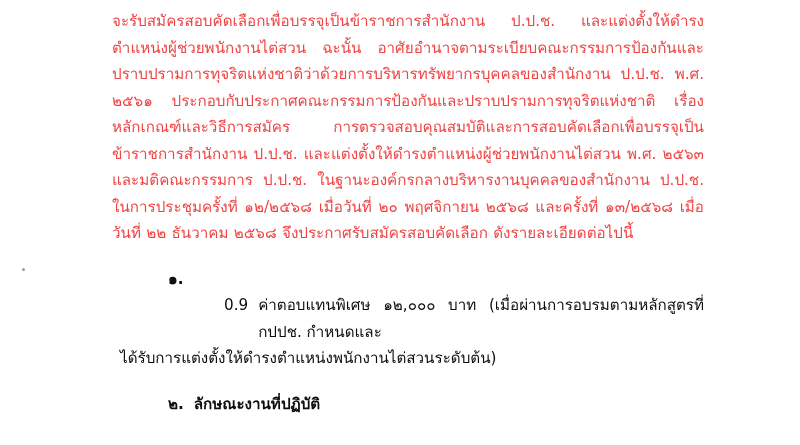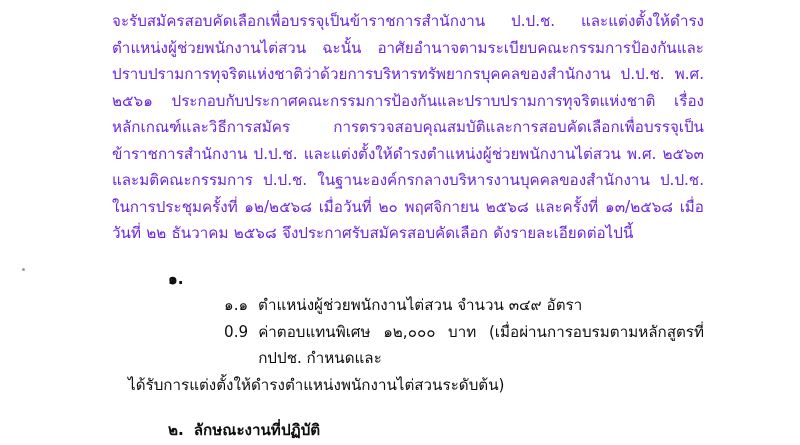--- a/index.html
+++ b/index.html
@@ -25,21 +25,21 @@
   .doc-body {
     padding-top: 8px;
   }
   p.para {
     margin: 0;
     font-size: 15.2px;
     line-height: 26.5px;
     text-align: justify;
     text-justify: inter-word;
     word-spacing: 0.5px;
-    color: #6d28d9;
+    color: #ef4444;
   }
   .section {
     margin-top: 19px;
   }
   .heading-row {
     display: flex;
     align-items: baseline;
     margin-left: 56px;
     font-size: 15.2px;
     line-height: 26.5px;
@@ -62,21 +62,21 @@
     margin-right: 10px;
     white-space: nowrap;
   }
   .sub-text {
     flex: 1;
   }
   .sub-item.wrap .sub-text {
     text-align: justify;
   }
   .hang-continue {
-    margin-left: 16px;
+    margin-left: 8px;
     font-size: 15.2px;
     line-height: 26.5px;
     text-align: justify;
     color: #0d0d0d;
   }
   .tiny-mark {
     position: absolute;
     left: 22px;
     top: 268px;
     width: 3px;
@@ -94,24 +94,20 @@
 
   <div class="doc-body">
 
     <p class="para">จะรับสมัครสอบคัดเลือกเพื่อบรรจุเป็นข้าราชการสำนักงาน ป.ป.ช. และแต่งตั้งให้ดำรงตำแหน่งผู้ช่วยพนักงานไต่สวน ฉะนั้น อาศัยอำนาจตามระเบียบคณะกรรมการป้องกันและปราบปรามการทุจริตแห่งชาติว่าด้วยการบริหารทรัพยากรบุคคลของสำนักงาน ป.ป.ช. พ.ศ. ๒๕๖๑ ประกอบกับประกาศคณะกรรมการป้องกันและปราบปรามการทุจริตแห่งชาติ เรื่อง หลักเกณฑ์และวิธีการสมัคร การตรวจสอบคุณสมบัติและการสอบคัดเลือกเพื่อบรรจุเป็นข้าราชการสำนักงาน ป.ป.ช. และแต่งตั้งให้ดำรงตำแหน่งผู้ช่วยพนักงานไต่สวน พ.ศ. ๒๕๖๓ และมติคณะกรรมการ ป.ป.ช. ในฐานะองค์กรกลางบริหารงานบุคคลของสำนักงาน ป.ป.ช. ในการประชุมครั้งที่ ๑๒/๒๕๖๘ เมื่อวันที่ ๒๐ พฤศจิกายน ๒๕๖๘ และครั้งที่ ๑๓/๒๕๖๘ เมื่อวันที่ ๒๒ ธันวาคม ๒๕๖๘ จึงประกาศรับสมัครสอบคัดเลือก ดังรายละเอียดต่อไปนี้</p>
 
     <div class="section">
       <div class="heading-row">
         <span class="heading-num">๑.</span>
       </div>
 
-      <div class="sub-item">
-        <span class="sub-num">๑.๑</span>
-        <span class="sub-text">ตำแหน่งผู้ช่วยพนักงานไต่สวน จำนวน ๓๔๙ อัตรา</span>
-      </div>
 
 
       <div class="sub-item wrap">
         <span class="sub-num">0.9</span>
         <span class="sub-text">ค่าตอบแทนพิเศษ ๑๒,๐๐๐ บาท (เมื่อผ่านการอบรมตามหลักสูตรที่ กปปช. กำหนดและ</span>
       </div>
       <div class="hang-continue">ได้รับการแต่งตั้งให้ดำรงตำแหน่งพนักงานไต่สวนระดับต้น)</div>
     </div>
 
     <div class="section">

